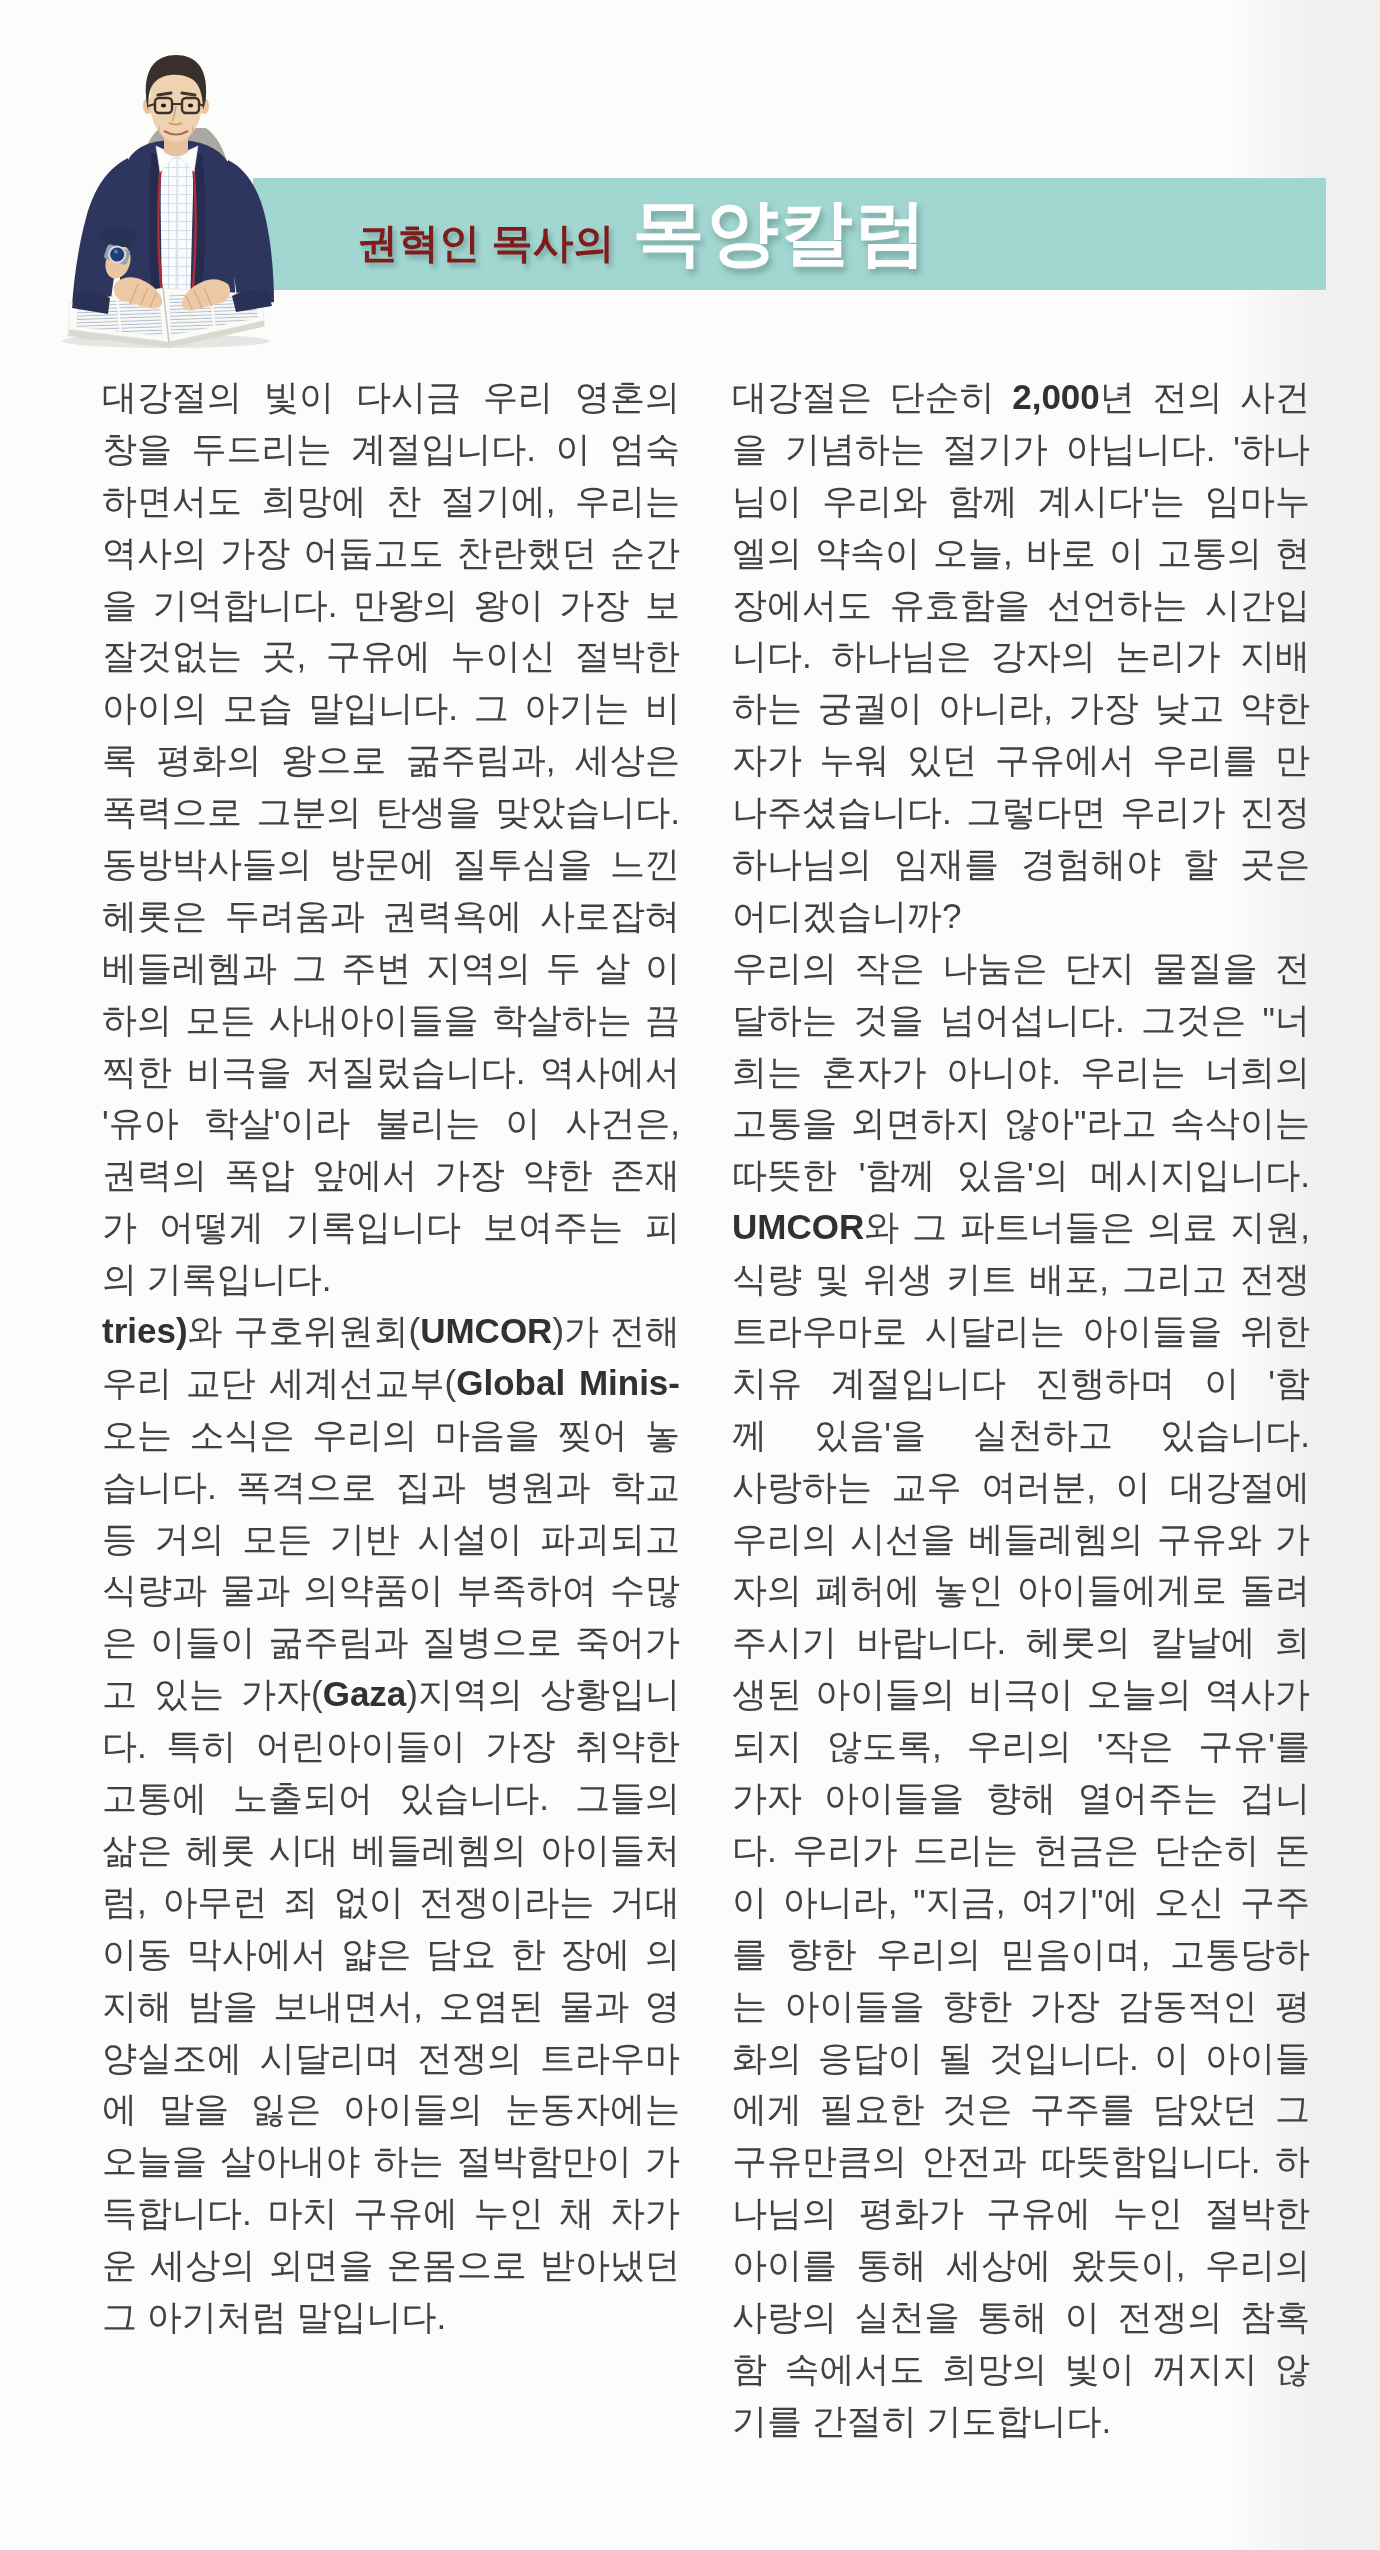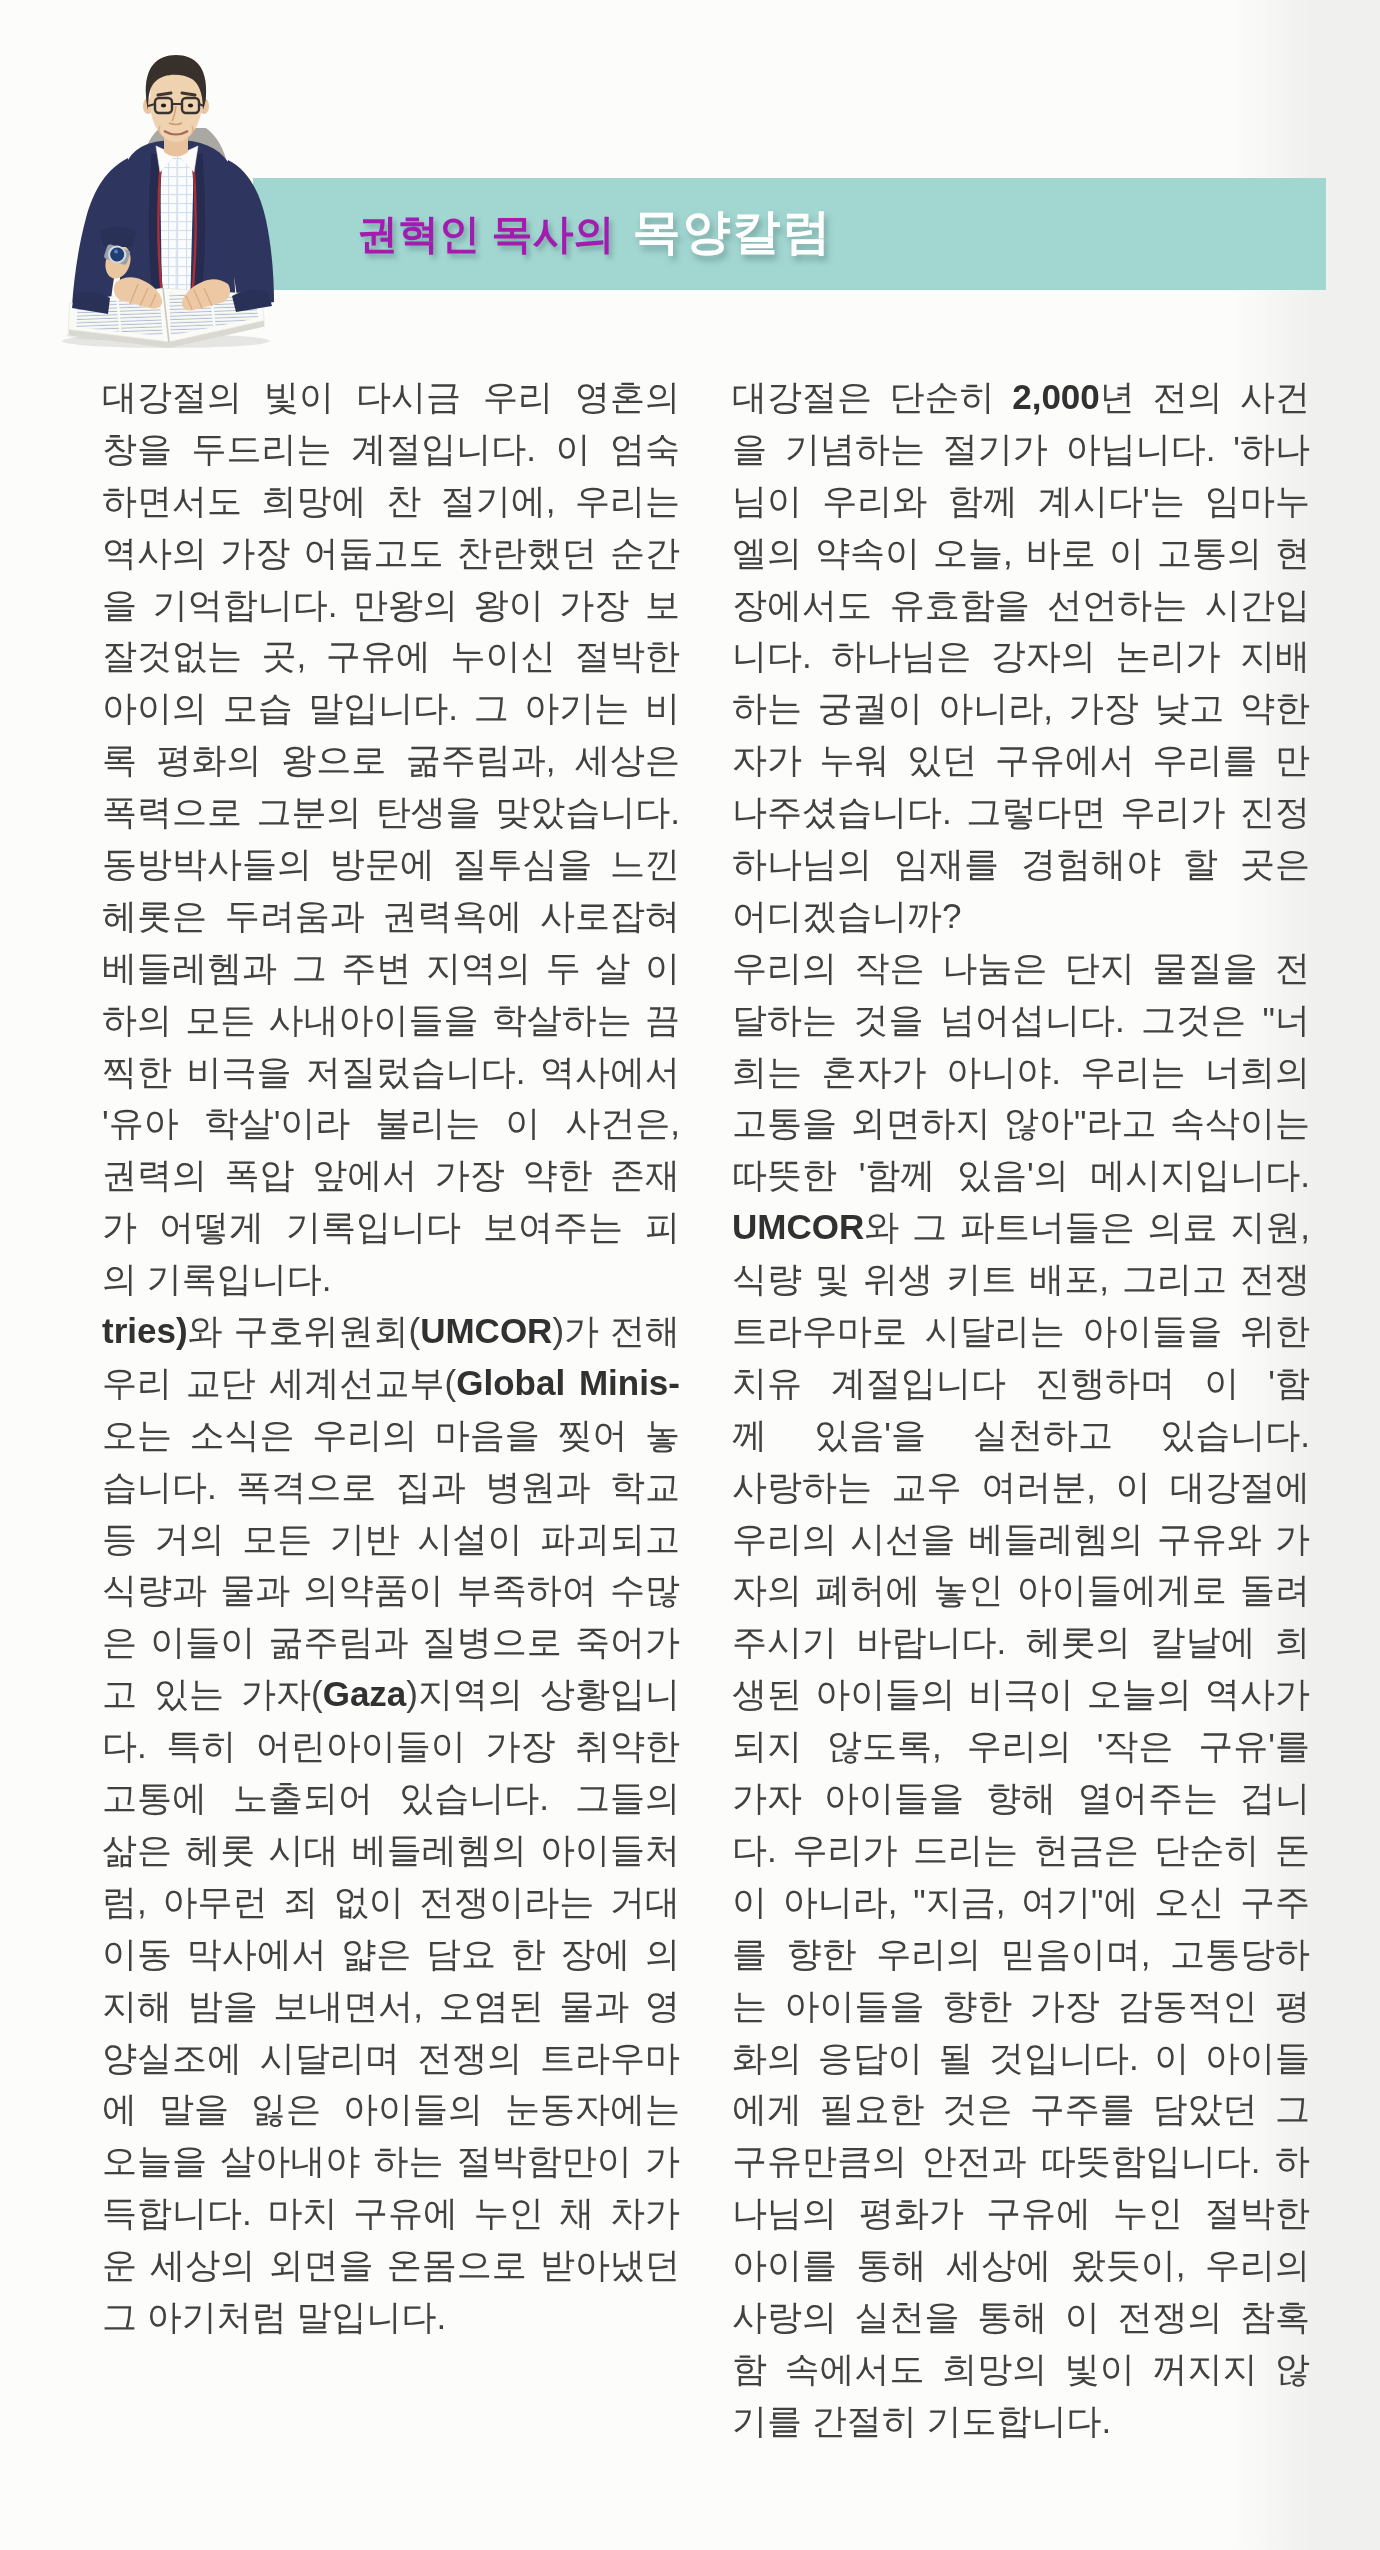--- a/index.html
+++ b/index.html
@@ -10,25 +10,25 @@
   }
   .edge-shade{
     position:absolute;top:0;right:0;width:150px;height:100%;z-index:0;
     background:linear-gradient(90deg, rgba(240,240,238,0), #f0f0ee 55%);
   }
   .banner{
     position:absolute;left:253px;top:178px;width:1073px;height:112px;z-index:1;
     line-height:108px;padding-left:104px;box-sizing:border-box;white-space:nowrap;
   }
   .banner .author{
-    font-size:41px;color:#a21caf;font-weight:600;margin-right:18px;
+    font-size:41px;color:#7f1d1d;font-weight:600;margin-right:18px;
     text-shadow:3px 4px 5px rgba(96,138,134,.62);
   }
   .banner .title{
-    font-size:48px;color:#ffffff;font-weight:700;letter-spacing:2px;
+    font-size:72px;color:#ffffff;font-weight:700;letter-spacing:2px;
     text-shadow:3px 5px 6px rgba(96,138,134,.62);
   }
   .photo{position:absolute;left:60px;top:50px;width:222px;height:298px;z-index:2;}
   .photo svg{width:100%;height:100%;display:block;}
   .col{
     position:absolute;top:371px;width:578px;z-index:3;
     font-size:35px;line-height:51.9px;color:#414141;
   }
   .col-left{left:102px;}
   .col-right{left:732px;}

